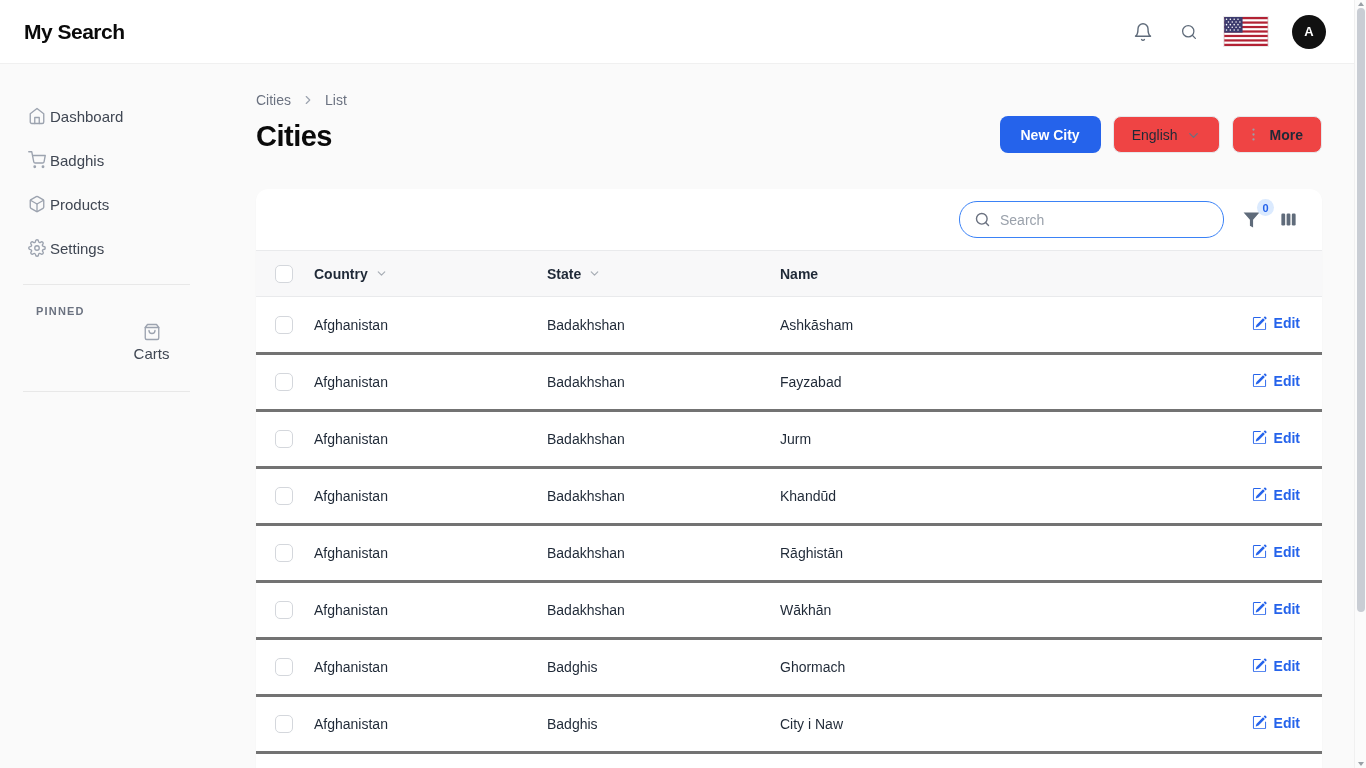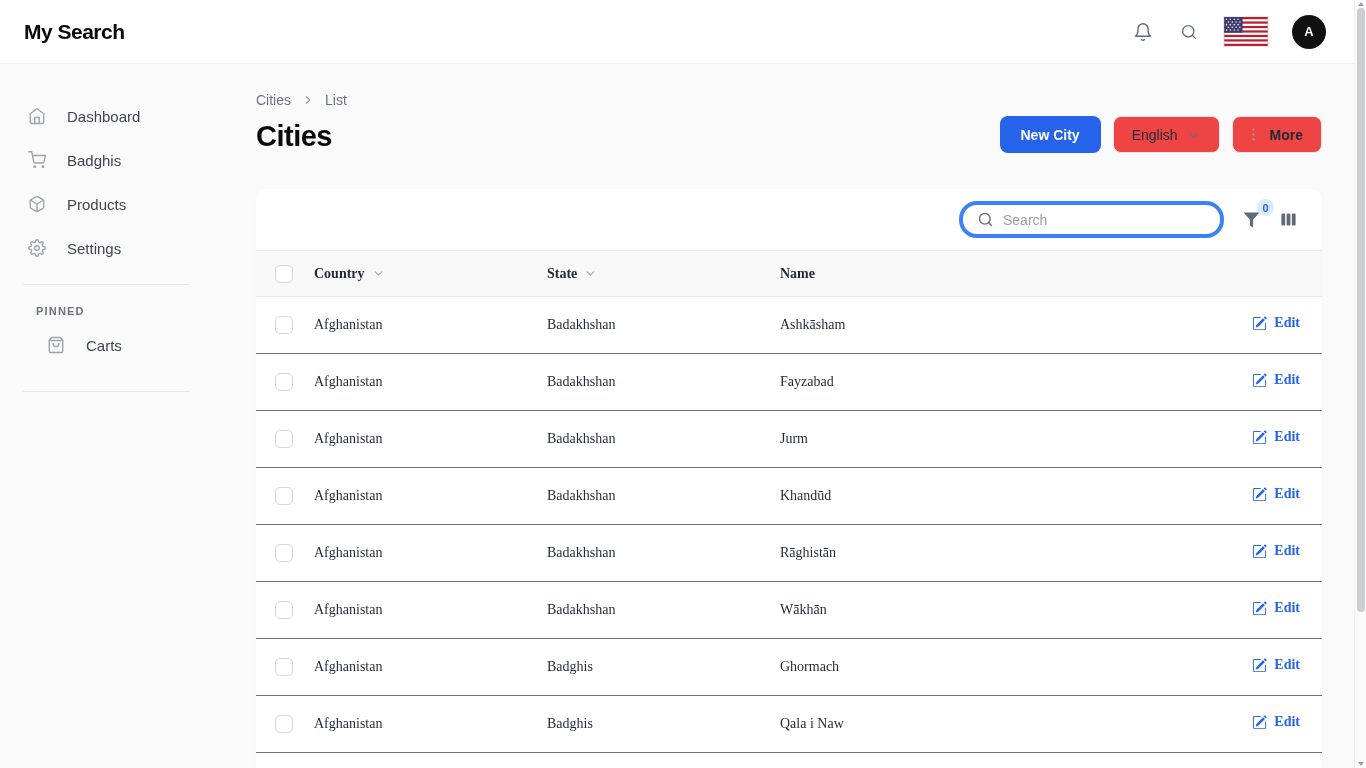--- a/index.html
+++ b/index.html
@@ -20,30 +20,30 @@
   .flag-btn { width:44px; height:29px; cursor:pointer; box-shadow:0 0 0 1px rgba(0,0,0,.08); display:block; }
   .avatar {
     width:34px; height:34px; border-radius:50%; background:#111111; color:#fff;
     display:flex; align-items:center; justify-content:center;
     font-size:13px; font-weight:700; cursor:pointer;
   }
   
   .body-row { display:flex; height:704px; }
   .sidebar { width:256px; flex:none; padding-top:30px; }
   .nav-item {
-    display:flex; align-items:center; gap:21px; height:44px;
+    display:flex; align-items:center; gap:4px; height:44px;
     padding-left:28px; color:#3f4652; font-size:15px; cursor:pointer;
   }
   .nav-item .nicon { color:#9ca3af; display:flex; }
   .sb-divider { height:1px; background:#e8e8e8; margin:14px 66px 0 23px; }
   .section-label {
     font-size:11px; font-weight:700; letter-spacing:1.2px; color:#6b7280;
     margin:20px 0 6px 36px;
   }
-  .nav-item.indented { padding-left:47px; }
+  .nav-item.indented { padding-left:47px;flex-direction:column; }
   
   .main { flex:1; padding:28px 44px 0 0; }
   .breadcrumb { display:flex; align-items:center; gap:10px; font-size:14px; color:#6b7280; }
   .crumb { cursor:pointer; }
   .crumb-sep { color:#9ca3af; display:flex; }
   .page-head { display:flex; align-items:flex-end; justify-content:space-between; margin-top:8px; }
   .page-title { font-size:29px; font-weight:800; letter-spacing:-0.5px; color:#0a0a0a; }
   .actions { display:flex; align-items:center; gap:12px; }
   .btn {
     height:37px; border-radius:8px; font-size:14px; display:flex; align-items:center;
@@ -54,43 +54,43 @@
   .btn-more { font-weight:700; padding:0 18px 0 12px; }
   .chev { color:#6b7280; display:flex; margin-top:1px; }
   .kebab { color:#9aa0a8; display:flex; }
   
   .card {
     background:#fff; border-radius:12px; margin-top:36px; height:640px;
     box-shadow:0 1px 2px rgba(0,0,0,.03); overflow:hidden;
   }
   .toolbar { height:61px; display:flex; align-items:center; justify-content:flex-end; gap:18px; padding:0 24px; }
   .search-box {
-    width:265px; height:37px; border:4px solid #3b82f6; border-radius:18px;
+    width:265px; height:37px; border:1px solid #3b82f6; border-radius:18px;
     display:flex; align-items:center; gap:9px; padding:12px 14px; background:#fff;
   }
   .search-box .sicon { color:#6b7280; display:flex; }
   .search-box input {
     border:none; outline:none; flex:1; font-size:14px; color:#1f2937; background:transparent;
     font-family:inherit;
   }
   .search-box input::placeholder { color:#9aa1ab; }
   .filter-wrap { position:relative; display:flex; cursor:pointer; color:#5f6b7a; }
   .filter-badge {
     position:absolute; top:-11px; right:-13px; min-width:17px; height:17px; border-radius:9px;
     background:#dbeafe; color:#2563eb; font-size:11px; font-weight:600;
     display:flex; align-items:center; justify-content:center; padding:0 4px;
   }
   .columns-btn { display:flex; cursor:pointer; color:#5f6b7a; }
   
-  table { width:100%; border-collapse:collapse; table-layout:fixed;font-family:Liberation Serif, serif; }
+  table { width:100%; border-collapse:collapse; table-layout:fixed; }
   thead td {
     background:#f8f8f9; border-top:1px solid #e9eaec; border-bottom:1px solid #e9eaec;
     height:46px; font-weight:700; font-size:14px; color:#1f2937;
   }
-  tbody td { height:57px; border-bottom:1px solid #737373; font-size:14px; color:#1f2937; }
+  tbody td { height:57px; border-bottom:3px solid #737373; font-size:14px; color:#1f2937; }
   .cb-cell { padding-left:19px; }
   .checkbox {
     width:18px; height:18px; border:1.5px solid #d4d7dc; border-radius:5px;
     background:#fff; display:inline-block; cursor:pointer; vertical-align:middle;
   }
   .col-head { display:flex; align-items:center; gap:7px; }
   .sort-chev { color:#a7adb5; display:flex; cursor:pointer; }
   .edit-cell { text-align:right; padding-right:22px; }
   .edit-link {
     color:#2563eb; font-weight:700; font-size:14px; cursor:pointer;
@@ -443,21 +443,21 @@
         </span>
         <span>Edit</span>
       </a>
     </td>
   </tr>
 
   <tr>
     <td class="cb-cell"><span class="checkbox"></span></td>
     <td>Afghanistan</td>
     <td>Badghis</td>
-    <td>Qala i Naw</td>
+    <td>City i Naw</td>
     <td class="edit-cell">
       <a class="edit-link">
         <span>
           <svg width="15" height="15" viewBox="0 0 16 16" fill="currentColor">
                       <path d="M15.502 1.94a.5.5 0 0 1 0 .706L14.459 3.69l-2-2L13.502.646a.5.5 0 0 1 .707 0l1.293 1.293zm-1.75 2.456-2-2L4.939 9.21a.5.5 0 0 0-.121.196l-.805 2.414a.25.25 0 0 0 .316.316l2.414-.805a.5.5 0 0 0 .196-.12l6.813-6.814z"></path>
                       <path d="M1 13.5A1.5 1.5 0 0 0 2.5 15h11a1.5 1.5 0 0 0 1.5-1.5v-6a.5.5 0 0 0-1 0v6a.5.5 0 0 1-.5.5h-11a.5.5 0 0 1-.5-.5v-11a.5.5 0 0 1 .5-.5H9a.5.5 0 0 0 0-1H2.5A1.5 1.5 0 0 0 1 2.5v11z"></path>
                     </svg>
         </span>
         <span>Edit</span>
       </a>

